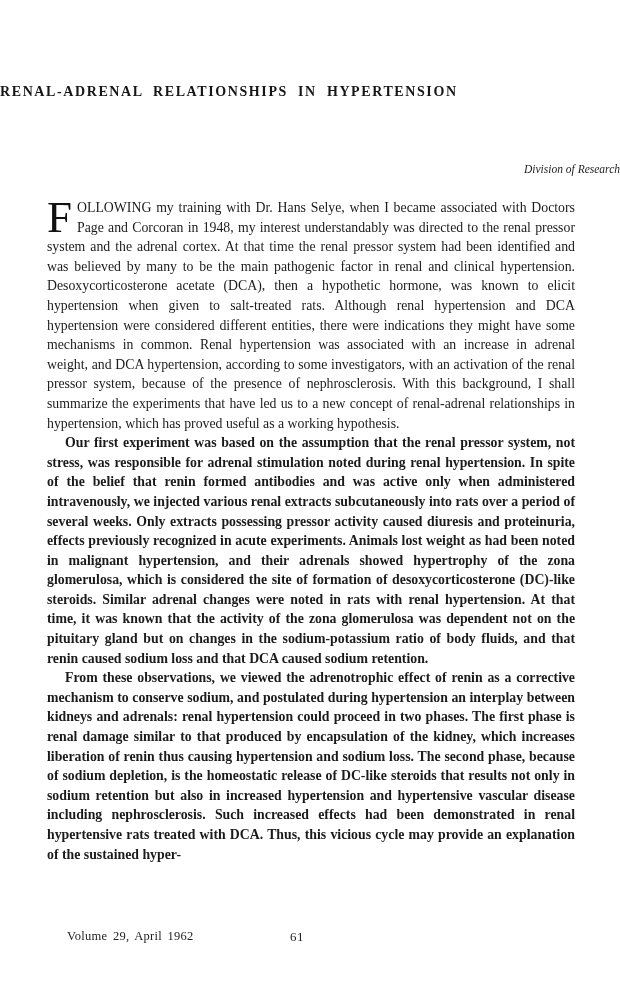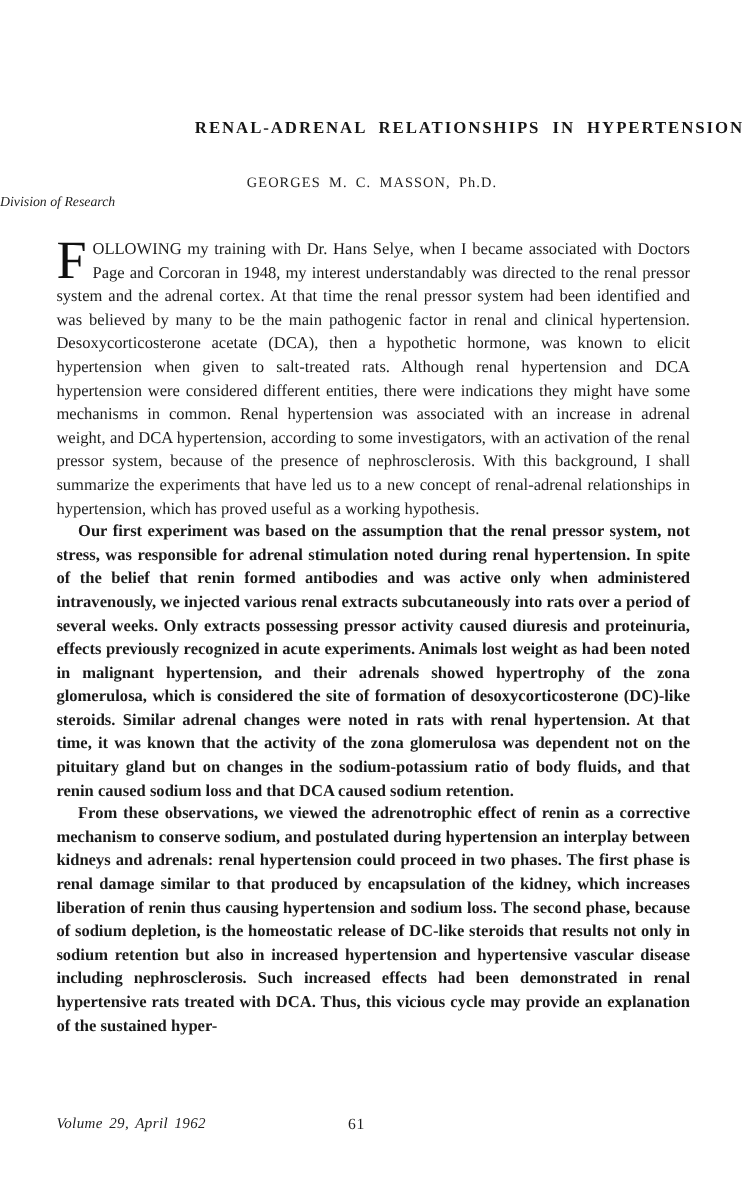--- a/index.html
+++ b/index.html
@@ -11,25 +11,25 @@
     position: relative;
     width: 620px;
     height: 998px;
     background: #ffffff;
     color: #1b1b1b;
     font-family: "Liberation Serif", serif;
     overflow: hidden;
   }
   .article-title {
     position: absolute;
-    top: 100px;
+    top: 84px;
     left: 0;
     width: 100%;
     margin: 0;
-    text-align: right;
+    text-align: left;
     font-size: 14px;
     font-weight: bold;
     letter-spacing: 1.6px;
     word-spacing: 5px;
     color: #161616;
   }
   .author-name {
     position: absolute;
     top: 145px;
     left: 0;
@@ -38,21 +38,21 @@
     font-size: 12px;
     letter-spacing: 0.9px;
     word-spacing: 3px;
     color: #1d1d1d;
   }
   .affiliation {
     position: absolute;
     top: 163px;
     left: 0;
     width: 100%;
-    text-align: left;
+    text-align: right;
     font-size: 11.5px;
     font-style: italic;
     color: #1d1d1d;
   }
   .body-text {
     position: absolute;
     top: 198px;
     left: 47px;
     width: 528px;
     font-size: 13.8px;
@@ -77,41 +77,40 @@
   }
   .footer {
     position: absolute;
     top: 929px;
     left: 47px;
     width: 528px;
     font-size: 12.5px;
     color: #1d1d1d;
   }
   .volume-line {
-    font-style: italic;
     letter-spacing: 0.3px;
     word-spacing: 2px;
+    margin-left: 20px;
   }
   .page-number {
     position: absolute;
     left: 243px;
     top: 0;
     font-style: normal;
     font-size: 13px;
     letter-spacing: 0.5px;
   }
 </style>
 </head>
 <body>
 
 <div class="page">
 
   <h1 class="article-title">RENAL-ADRENAL RELATIONSHIPS IN HYPERTENSION</h1>
 
-  <div class="author-name">GEORGES M. C. MASSON, Ph.D.</div>
 
   <div class="affiliation">Division of Research</div>
 
   <div class="body-text">
     <p><span class="dropcap">F</span><span>OLLOWING my training with Dr. Hans Selye, when I became associated with Doctors Page and Corcoran in 1948, my interest understandably was directed to the renal pressor system and the adrenal cortex. At that time the renal pressor system had been identified and was believed by many to be the main pathogenic factor in renal and clinical hypertension. Desoxycorticosterone acetate (DCA), then a hypothetic hormone, was known to elicit hypertension when given to salt-treated rats. Although renal hypertension and DCA hypertension were considered different entities, there were indications they might have some mechanisms in common. Renal hypertension was associated with an increase in adrenal weight, and DCA hypertension, according to some investigators, with an activation of the renal pressor system, because of the presence of nephrosclerosis. With this background, I shall summarize the experiments that have led us to a new concept of renal-adrenal relationships in hypertension, which has proved useful as a working hypothesis.</span></p>
 
     <p class="indented">Our first experiment was based on the assumption that the renal pressor system, not stress, was responsible for adrenal stimulation noted during renal hypertension. In spite of the belief that renin formed antibodies and was active only when administered intravenously, we injected various renal extracts subcutaneously into rats over a period of several weeks. Only extracts possessing pressor activity caused diuresis and proteinuria, effects previously recognized in acute experiments. Animals lost weight as had been noted in malignant hypertension, and their adrenals showed hypertrophy of the zona glomerulosa, which is considered the site of formation of desoxycorticosterone (DC)-like steroids. Similar adrenal changes were noted in rats with renal hypertension. At that time, it was known that the activity of the zona glomerulosa was dependent not on the pituitary gland but on changes in the sodium-potassium ratio of body fluids, and that renin caused sodium loss and that DCA caused sodium retention.</p>
 
     <p class="indented">From these observations, we viewed the adrenotrophic effect of renin as a corrective mechanism to conserve sodium, and postulated during hypertension an interplay between kidneys and adrenals: renal hypertension could proceed in two phases. The first phase is renal damage similar to that produced by encapsulation of the kidney, which increases liberation of renin thus causing hypertension and sodium loss. The second phase, because of sodium depletion, is the homeostatic release of DC-like steroids that results not only in sodium retention but also in increased hypertension and hypertensive vascular disease including nephrosclerosis. Such increased effects had been demonstrated in renal hypertensive rats treated with DCA. Thus, this vicious cycle may provide an explanation of the sustained hyper-</p>
   </div>

